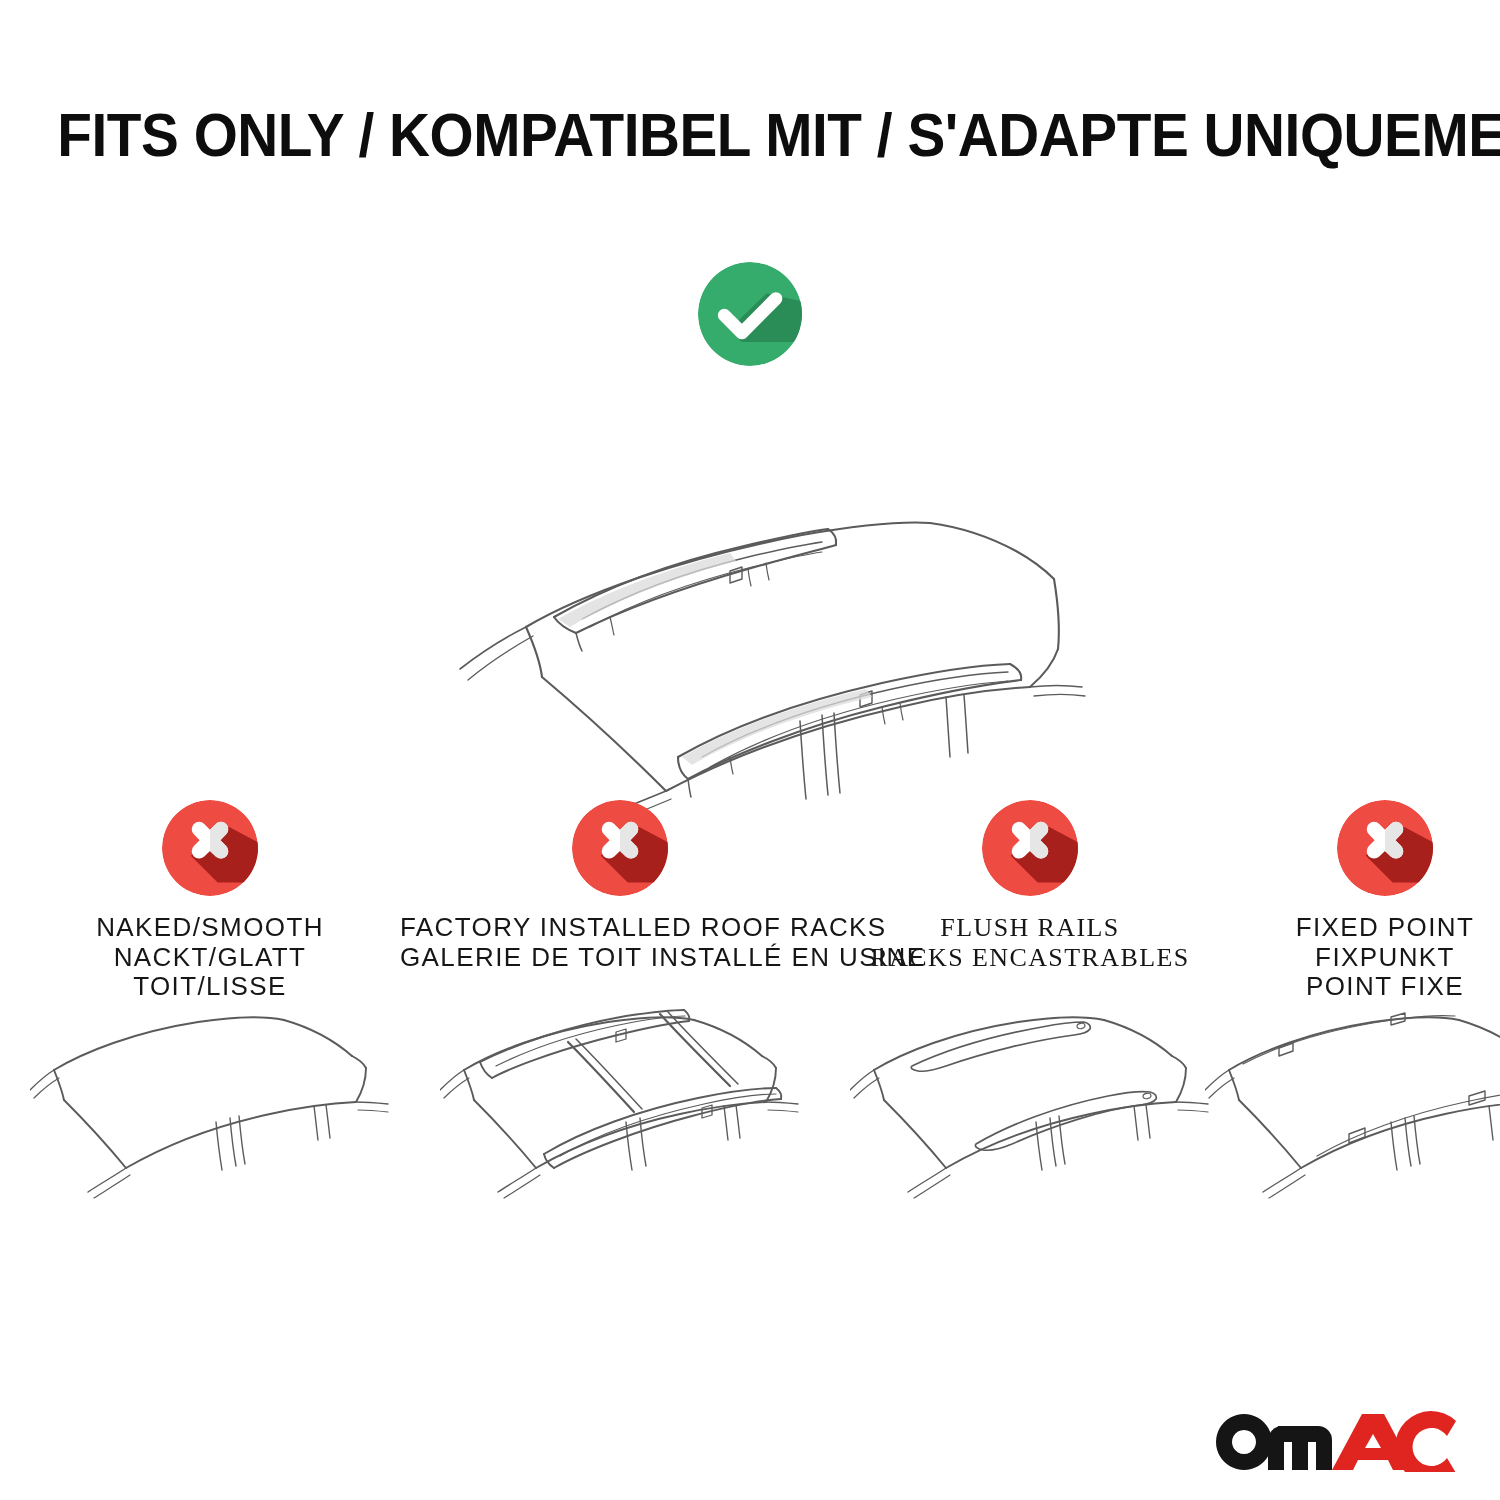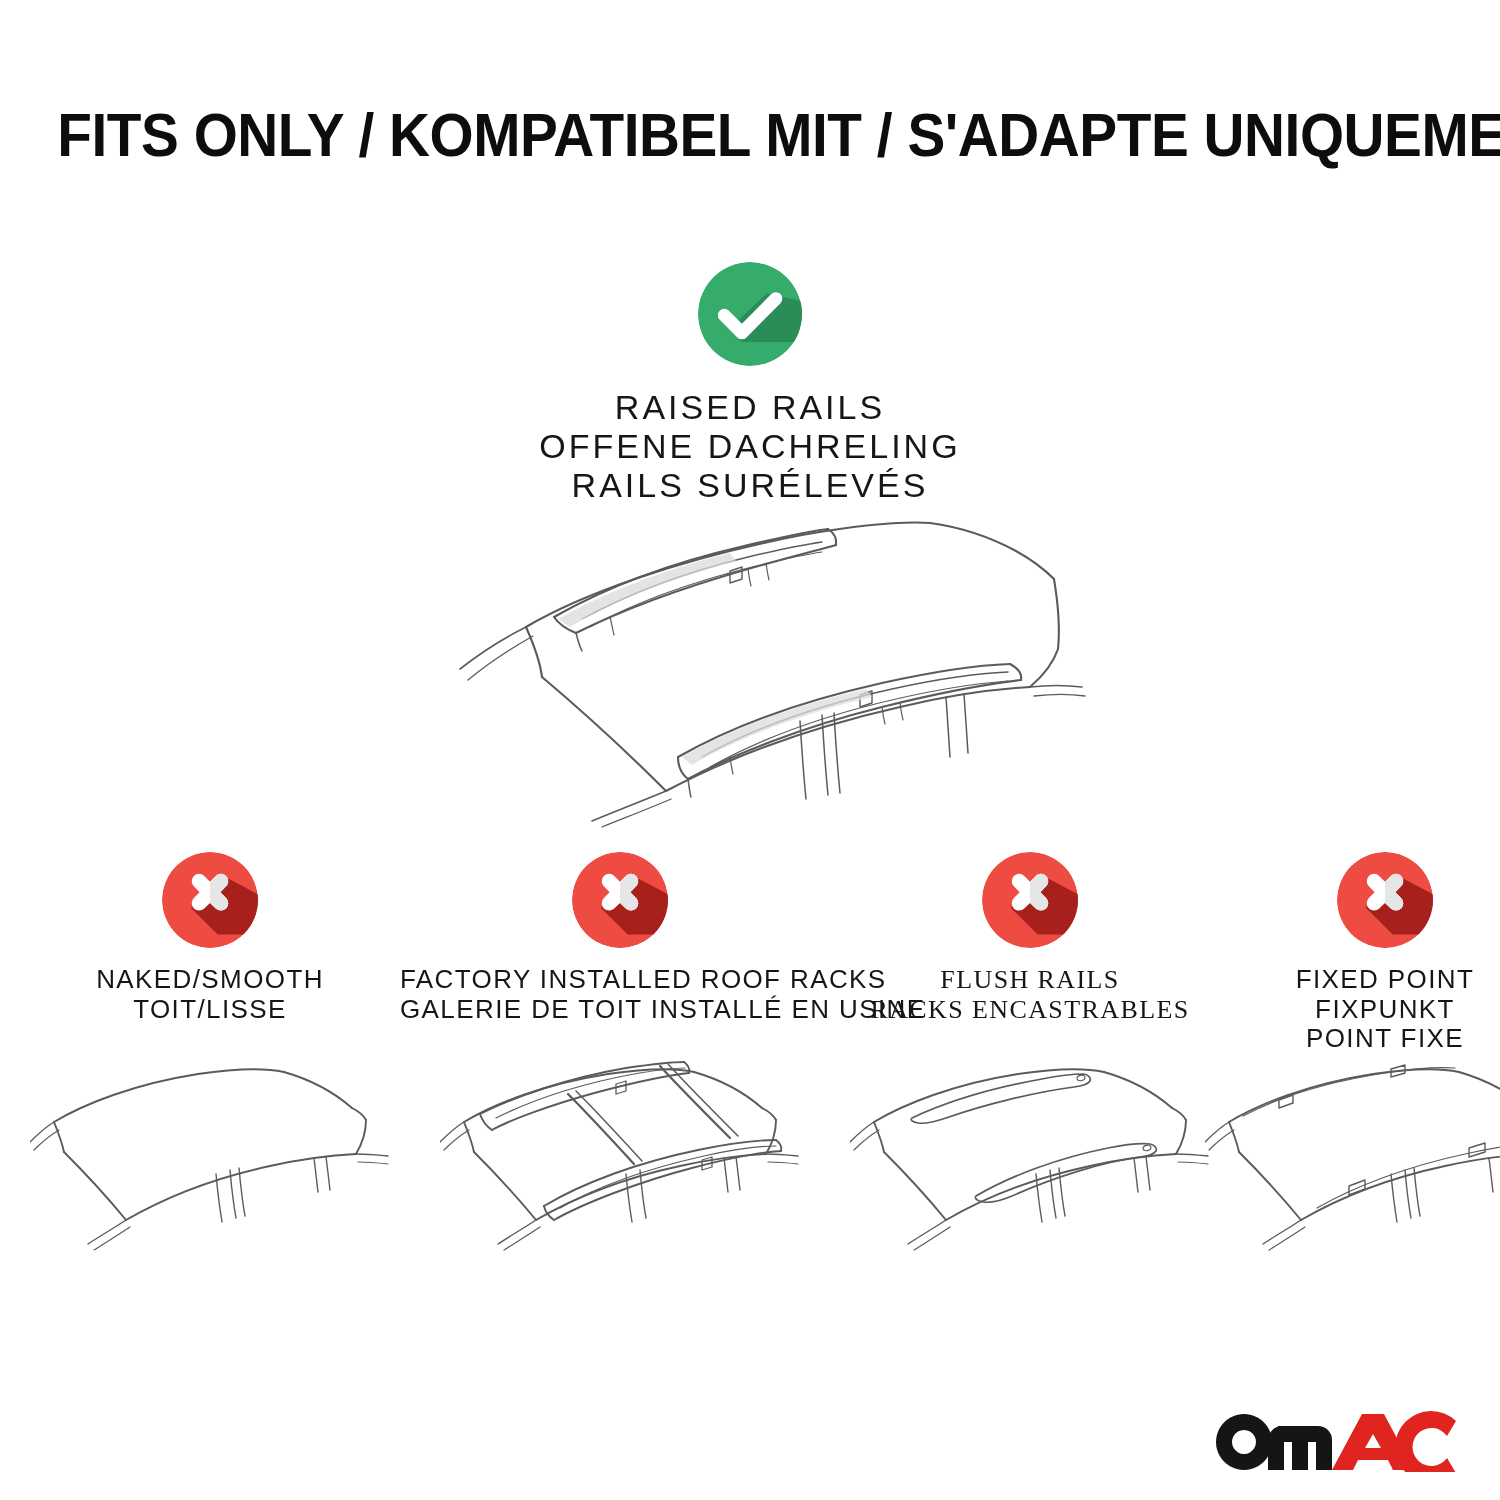--- a/index.html
+++ b/index.html
@@ -79,21 +79,21 @@
     left: 430px;
     top: 237px;
     width: 660px;
     height: 330px;
   }
 
   
   .cols {
     position: absolute;
     left: 0;
-    top: 852px;
+    top: 800px;
     width: 1336px;
     height: 640px;
   }
   .col {
     position: absolute;
     top: 0;
     text-align: center;
   }
   .col-badge {
     width: 96px;
@@ -151,25 +151,20 @@
 <div class="hero">
 
   <div class="badge hero-badge">
     <svg viewBox="0 0 100 100" xmlns="http://www.w3.org/2000/svg" aria-hidden="true">
       <circle cx="50" cy="50" r="50" fill="#35AC6C"></circle>
       <path d="M38 57 L30 49 L22 57 L42 77 L100 77 L100 38 L66 30 Z" fill="#2A8C57"></path>
       <path d="M70.5 30.8 a6.2 6.2 0 0 1 8.8 8.8 L46.6 72.5 a6.2 6.2 0 0 1 -8.8 0 L20.9 55.6 a6.2 6.2 0 0 1 8.8 -8.8 L42.2 59.3 Z" fill="#FFFFFF"></path>
     </svg>
   </div>
 
-  <div class="hero-caption">
-    <span class="cap-line">RAISED RAILS</span>
-    <span class="cap-line">OFFENE DACHRELING</span>
-    <span class="cap-line">RAILS SURÉLEVÉS</span>
-  </div>
 
   <div class="hero-art">
     <svg viewBox="0 0 660 330" xmlns="http://www.w3.org/2000/svg" aria-hidden="true">
       <g fill="none" stroke="#5B5B5B" stroke-width="2.1" stroke-linecap="round" stroke-linejoin="round">
 
         <path d="M96 128 C150 96 248 60 372 36 C430 26 470 22 500 24"></path>
         <path d="M500 24 C530 28 560 38 586 52 C604 62 616 72 624 80"></path>
         <path d="M96 128 C104 146 110 162 112 178"></path>
         <path d="M112 178 C150 210 196 252 236 292"></path>
         <path d="M236 292 C300 258 382 228 470 208 C520 196 566 190 600 188"></path>
@@ -235,20 +230,21 @@
     <div class="badge col-badge">
       <svg viewBox="0 0 100 100" xmlns="http://www.w3.org/2000/svg" aria-hidden="true">
         <circle cx="50" cy="50" r="50" fill="#EE4B42"></circle>
         <path d="M44 44 L30 58 L58 86 L100 86 L100 44 L70 28 Z" fill="#A8201C"></path>
         <path d="M33.2 25.0 a7.6 7.6 0 0 1 10.8 0 L50 31 L56 25 a7.6 7.6 0 0 1 10.8 10.8 L60.8 42 l6 6 a7.6 7.6 0 0 1 -10.8 10.8 L50 53 l-6 5.8 a7.6 7.6 0 0 1 -10.8 -10.8 L39.2 42 l-6 -6.2 a7.6 7.6 0 0 1 0 -10.8 Z" fill="#FFFFFF"></path>
         <path d="M50 31 L56 25 a7.6 7.6 0 0 1 10.8 10.8 L60.8 42 l6 6 a7.6 7.6 0 0 1 -10.8 10.8 L50 53 Z" fill="#E6E6E6"></path>
       </svg>
     </div>
     <div class="col-caption">
       <span class="cap-line">NAKED/SMOOTH</span>
+      <span class="cap-line">NACKT/GLATT</span>
       <span class="cap-line">TOIT/LISSE</span>
     </div>
     <div class="col-art">
       <svg viewBox="0 0 360 240" xmlns="http://www.w3.org/2000/svg" aria-hidden="true">
         <g fill="none" stroke="#5B5B5B" stroke-width="1.9" stroke-linecap="round" stroke-linejoin="round">
           <path d="M24 74 C54 56 104 36 168 26 C208 20 236 20 254 24"></path>
           <path d="M254 24 C282 32 306 46 322 60"></path>
           <path d="M24 74 C28 84 32 94 34 104"></path>
           <path d="M34 104 C56 126 78 150 96 172"></path>
           <path d="M96 172 C134 150 184 130 240 118 C276 110 306 107 326 106"></path>

